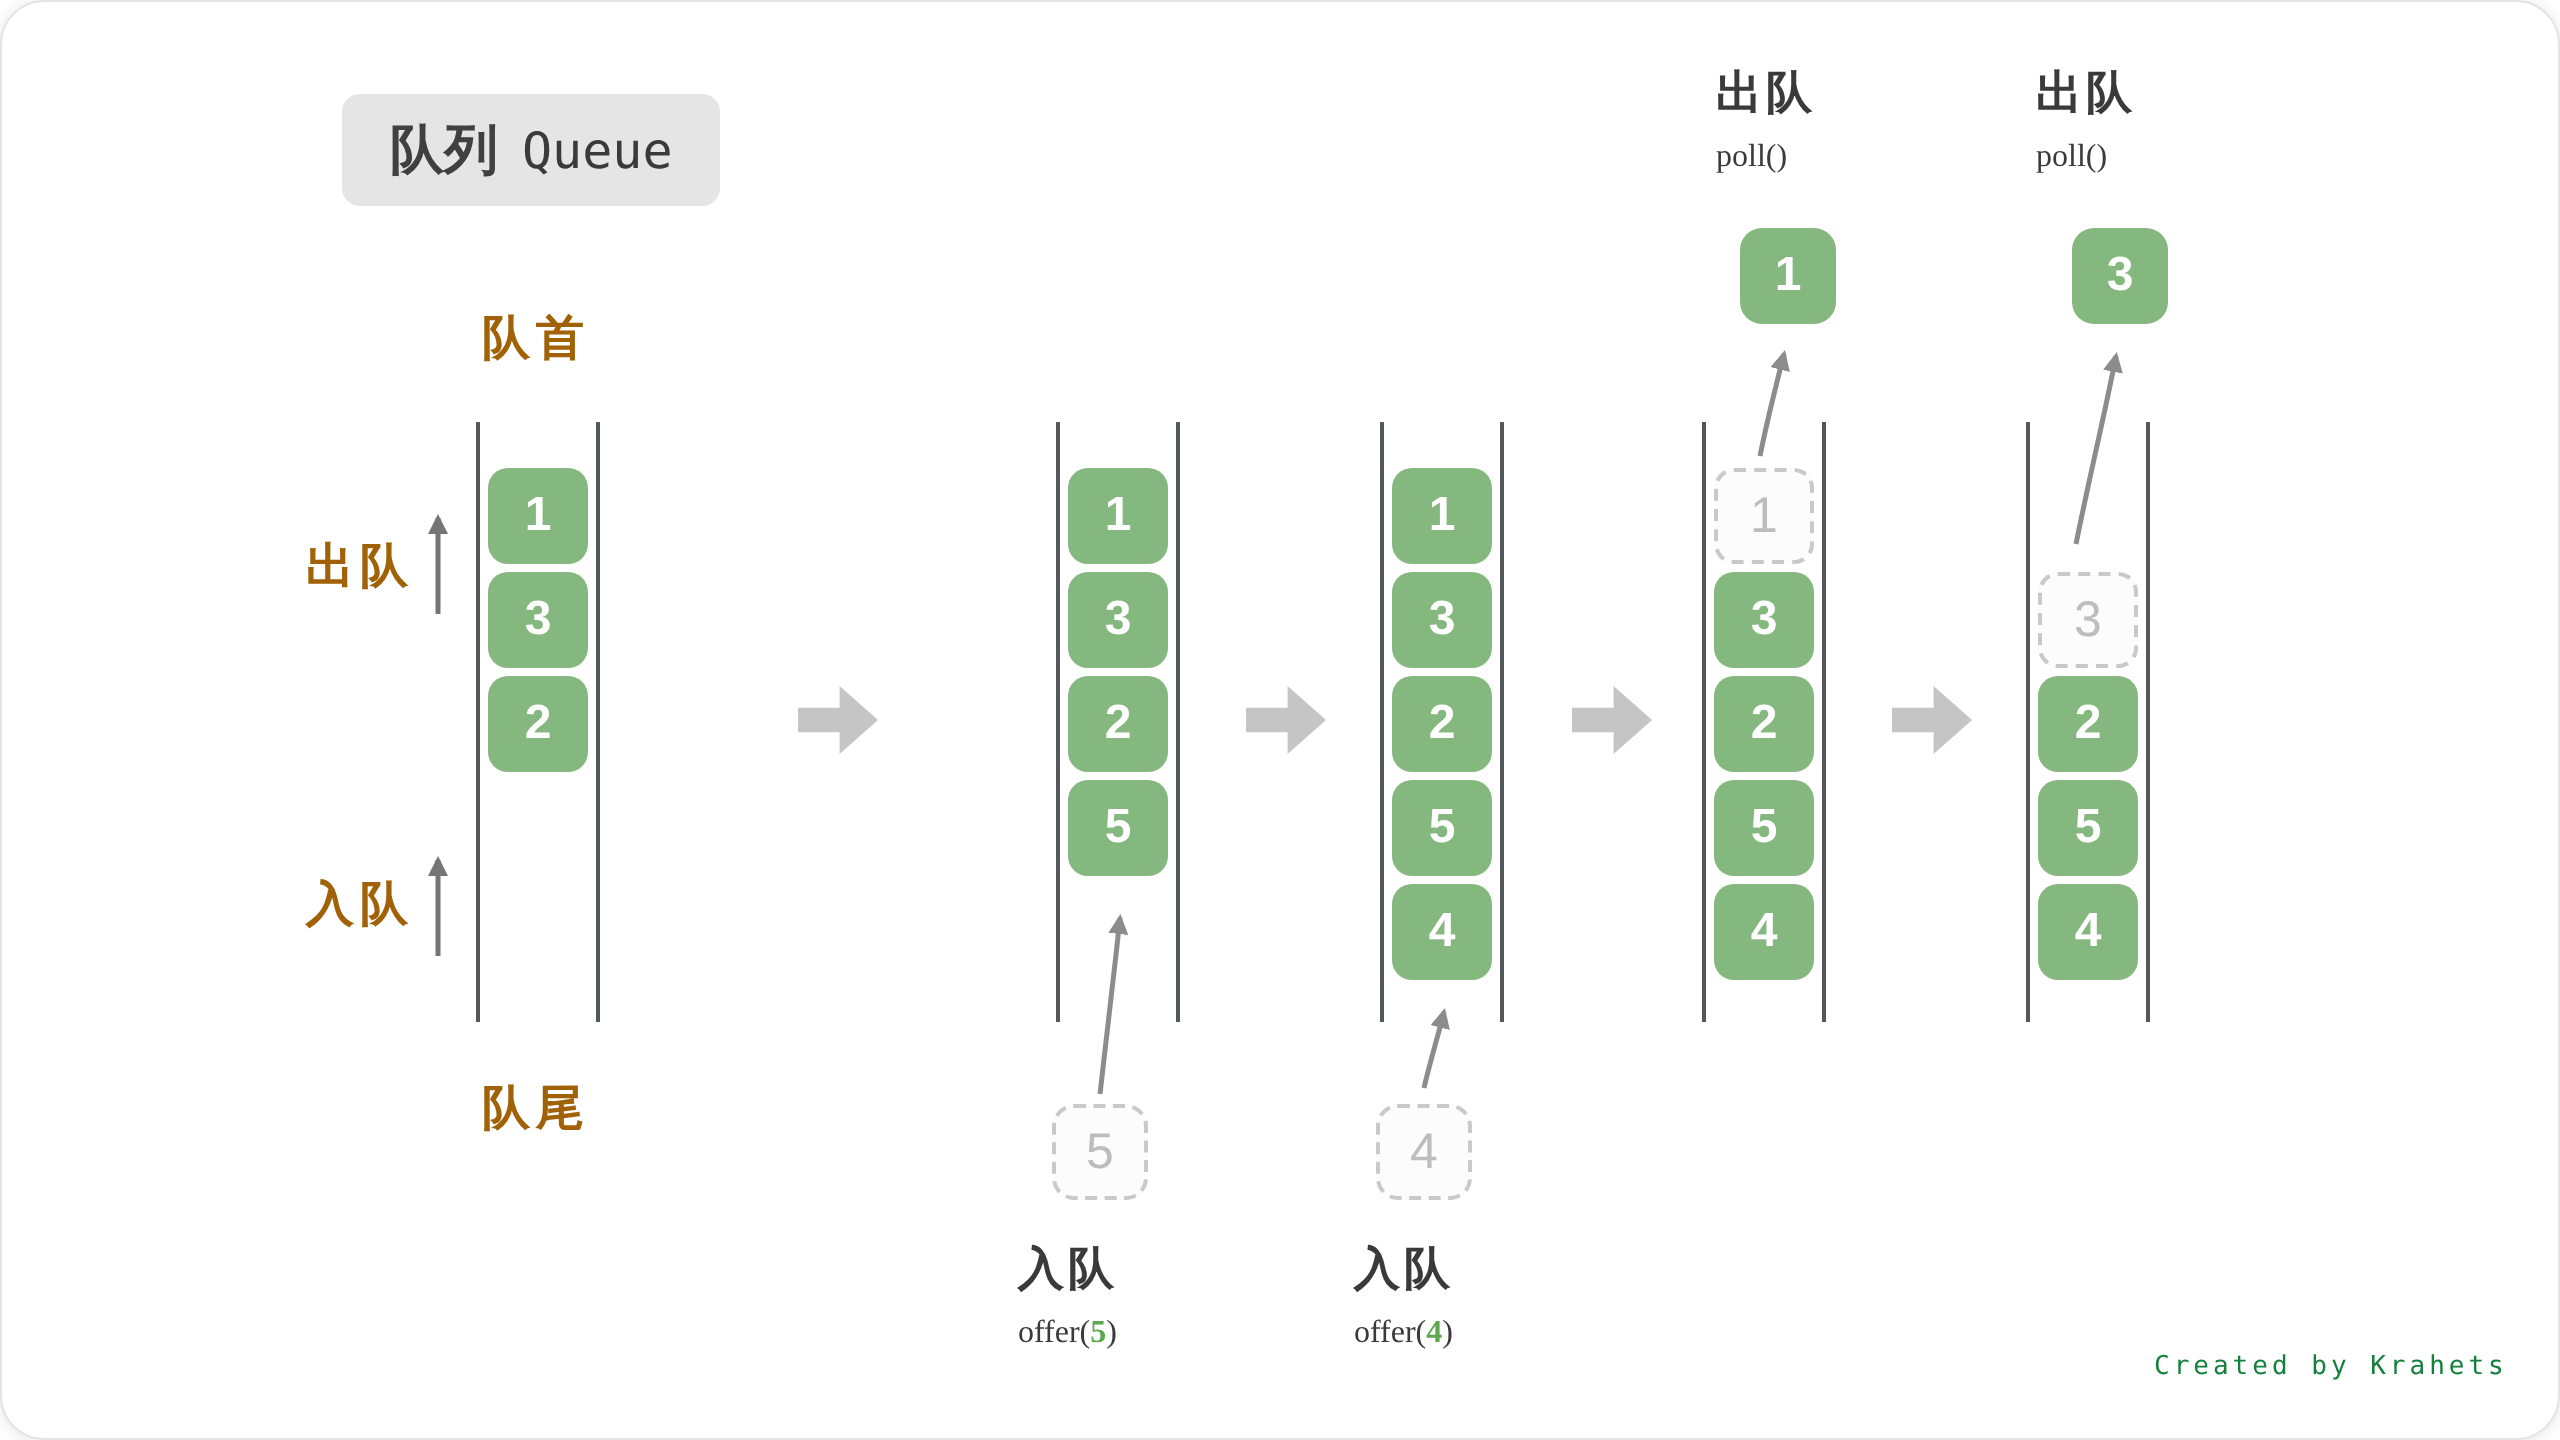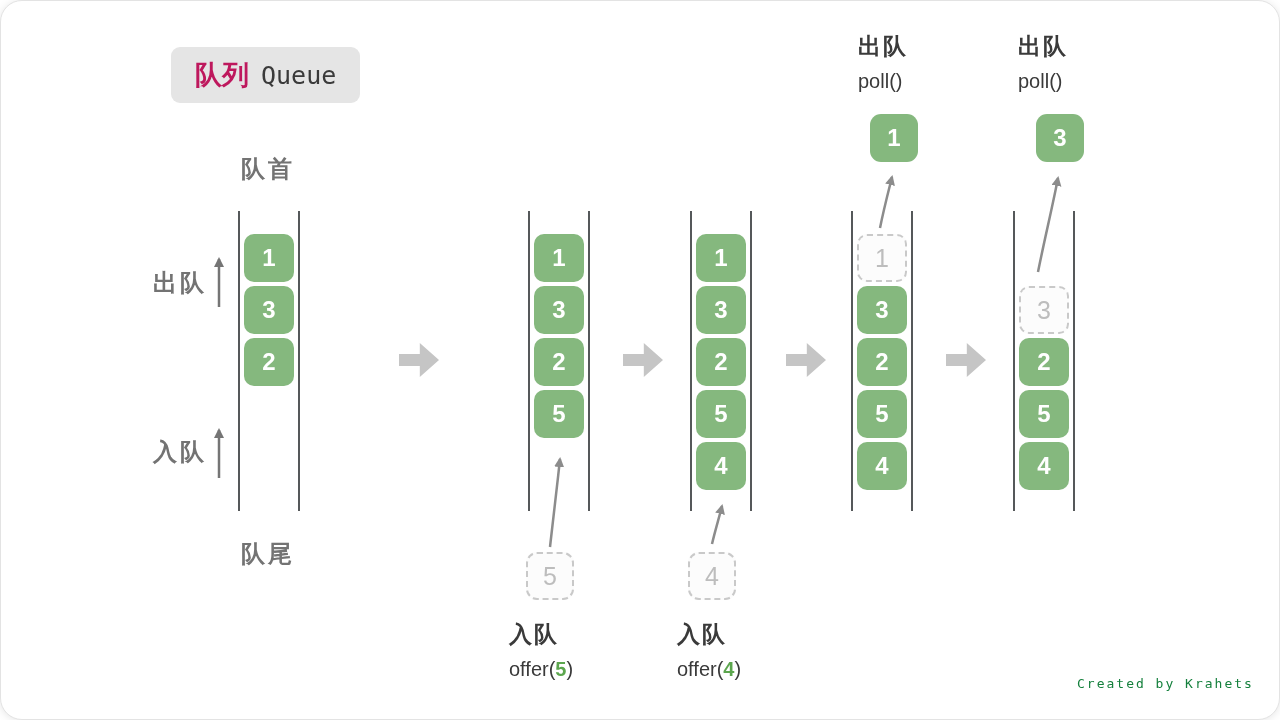--- a/index.html
+++ b/index.html
@@ -25,32 +25,32 @@
     background: #e5e5e5;
     border-radius: 9px;
     padding: 10px 24px;
     display: flex;
     align-items: baseline;
     gap: 12px;
   }
   .title-zh {
     font-size: 27px;
     font-weight: 700;
-    color: #be185d;
+    color: #404040;
   }
   .title-en {
     font-family: "DejaVu Sans Mono", monospace;
     font-size: 25px;
     color: #3a3a3a;
   }
   .side-label {
     position: absolute;
     font-size: 24px;
     font-weight: 700;
-    color: #737373;
+    color: #a16207;
     letter-spacing: 3px;
     white-space: nowrap;
   }
   .queue-col {
     position: absolute;
     top: 210px;
     width: 62px;
     height: 300px;
   }
   .rail {
@@ -114,22 +114,22 @@
   }
   .op-label .op-zh {
     display: block;
     font-size: 23px;
     font-weight: 600;
     letter-spacing: 2px;
     margin-bottom: 8px;
   }
   .op-label .op-code {
     display: block;
-    font-family: Liberation Sans, sans-serif;
-    font-size: 20px;
+    font-family: Liberation Serif, serif;
+    font-size: 16px;
     color: #3a3a3a;
   }
   .op-arg {
     color: #5ca64e;
     font-weight: 700;
   }
   .block-arrow {
     position: absolute;
     top: 342px;
     width: 40px;

